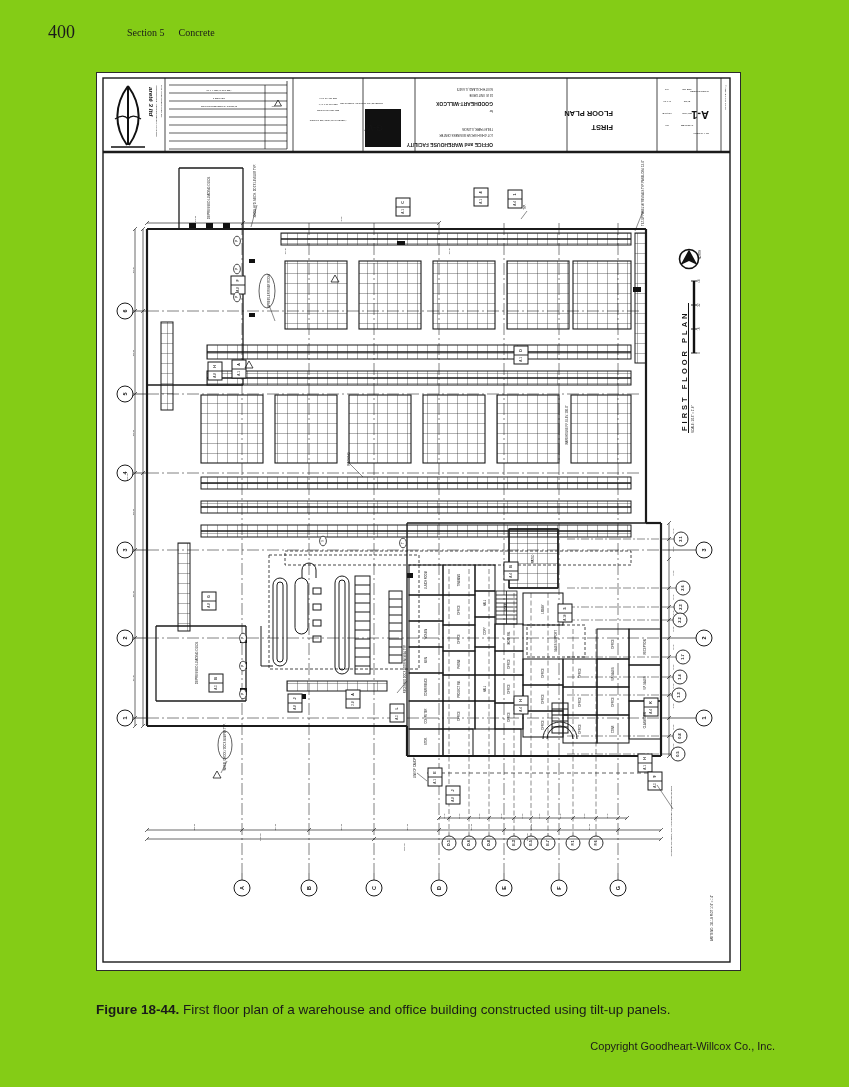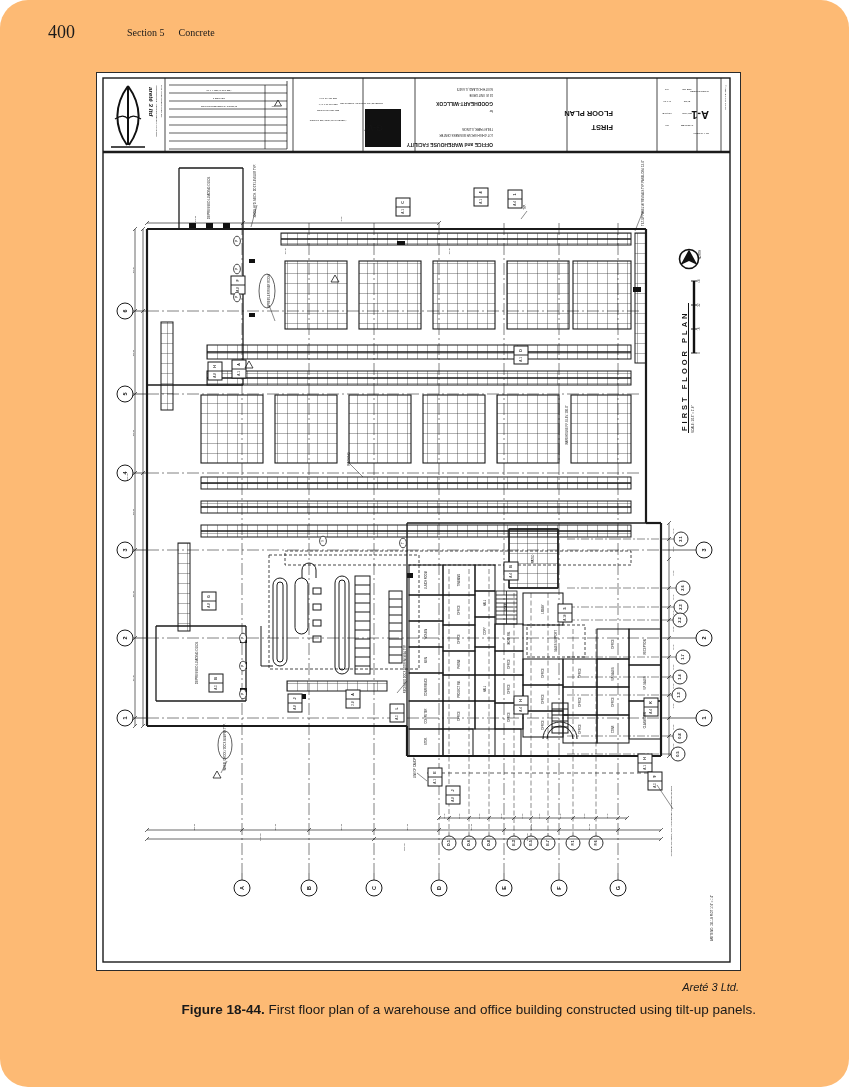--- a/index.html
+++ b/index.html
@@ -1,25 +1,25 @@
 <!DOCTYPE html>
 <html><head>
 <meta charset="utf-8">
 <style>
   html,body{margin:0;padding:0;background:#fff;}
-  .page{position:relative;width:849px;height:1087px;background:#fdba74;overflow:hidden;
-        font-family:"Liberation Sans",sans-serif;color:#1a1a1a;border-radius:28px;}
+  .page{position:relative;width:849px;height:1087px;background:#84cc16;overflow:hidden;
+        font-family:"Liberation Sans",sans-serif;color:#1a1a1a;}
   .pagenum{position:absolute;left:48px;top:22px;font-family:"Liberation Serif",serif;font-size:18px;}
   .running-head{position:absolute;left:127px;top:27px;font-family:"Liberation Serif",serif;font-size:10px;}
   .running-head .gap{display:inline-block;width:14px;}
   .figure-box{position:absolute;left:96px;top:72px;width:643px;height:897px;border:1.2px solid #2b2b2b;background:#fff;}
   .figure-box svg{display:block;width:643px;height:897px;}
   svg text{font-family:"Liberation Sans",sans-serif;fill:#141414;dominant-baseline:central;}
   .credit{position:absolute;left:96px;top:981px;width:643px;text-align:right;font-size:11px;font-style:italic;}
-  .caption{position:absolute;left:96px;top:1001px;width:660px;font-size:13.5px;line-height:1.35;margin:0;text-align:right;}
+  .caption{position:absolute;left:96px;top:1001px;width:660px;font-size:13.5px;line-height:1.35;margin:0;}
   .copyright{position:absolute;left:96px;top:1040px;width:679px;text-align:right;font-size:11px;}
 </style>
 </head>
 <body>
 
 <div class="page">
   <span class="pagenum">400</span>
   <span class="running-head"><span>Section 5</span><span class="gap"></span><span>Concrete</span></span>
 
   <div class="figure-box">
@@ -669,15 +669,15 @@
           <text x="590" y="28" font-size="2.5" text-anchor="middle" fill="#111" transform="rotate(180 590 28)">DATE</text>
           <text x="570" y="28" font-size="2.5" text-anchor="middle" fill="#111" transform="rotate(180 570 28)">5-1-06</text>
           <text x="590" y="40" font-size="2.5" text-anchor="middle" fill="#111" transform="rotate(180 590 40)">DRAWN</text>
           <text x="570" y="40" font-size="2.5" text-anchor="middle" fill="#111" transform="rotate(180 570 40)">LO,PKD</text>
           <text x="590" y="52" font-size="2.5" text-anchor="middle" fill="#111" transform="rotate(180 590 52)">CHECKED</text>
           <text x="570" y="52" font-size="2.5" text-anchor="middle" fill="#111" transform="rotate(180 570 52)">RS</text>
         </g>
     </svg>
   </div>
 
-  <div class="credit">Areté 3 Ltd.</div>
   <p class="caption"><b>Figure 18-44.</b> <span>First floor plan of a warehouse and office building constructed using tilt-up panels.</span></p>
+  <div class="copyright">Copyright Goodheart-Willcox Co., Inc.</div>
 </div>
 
 </body></html>

